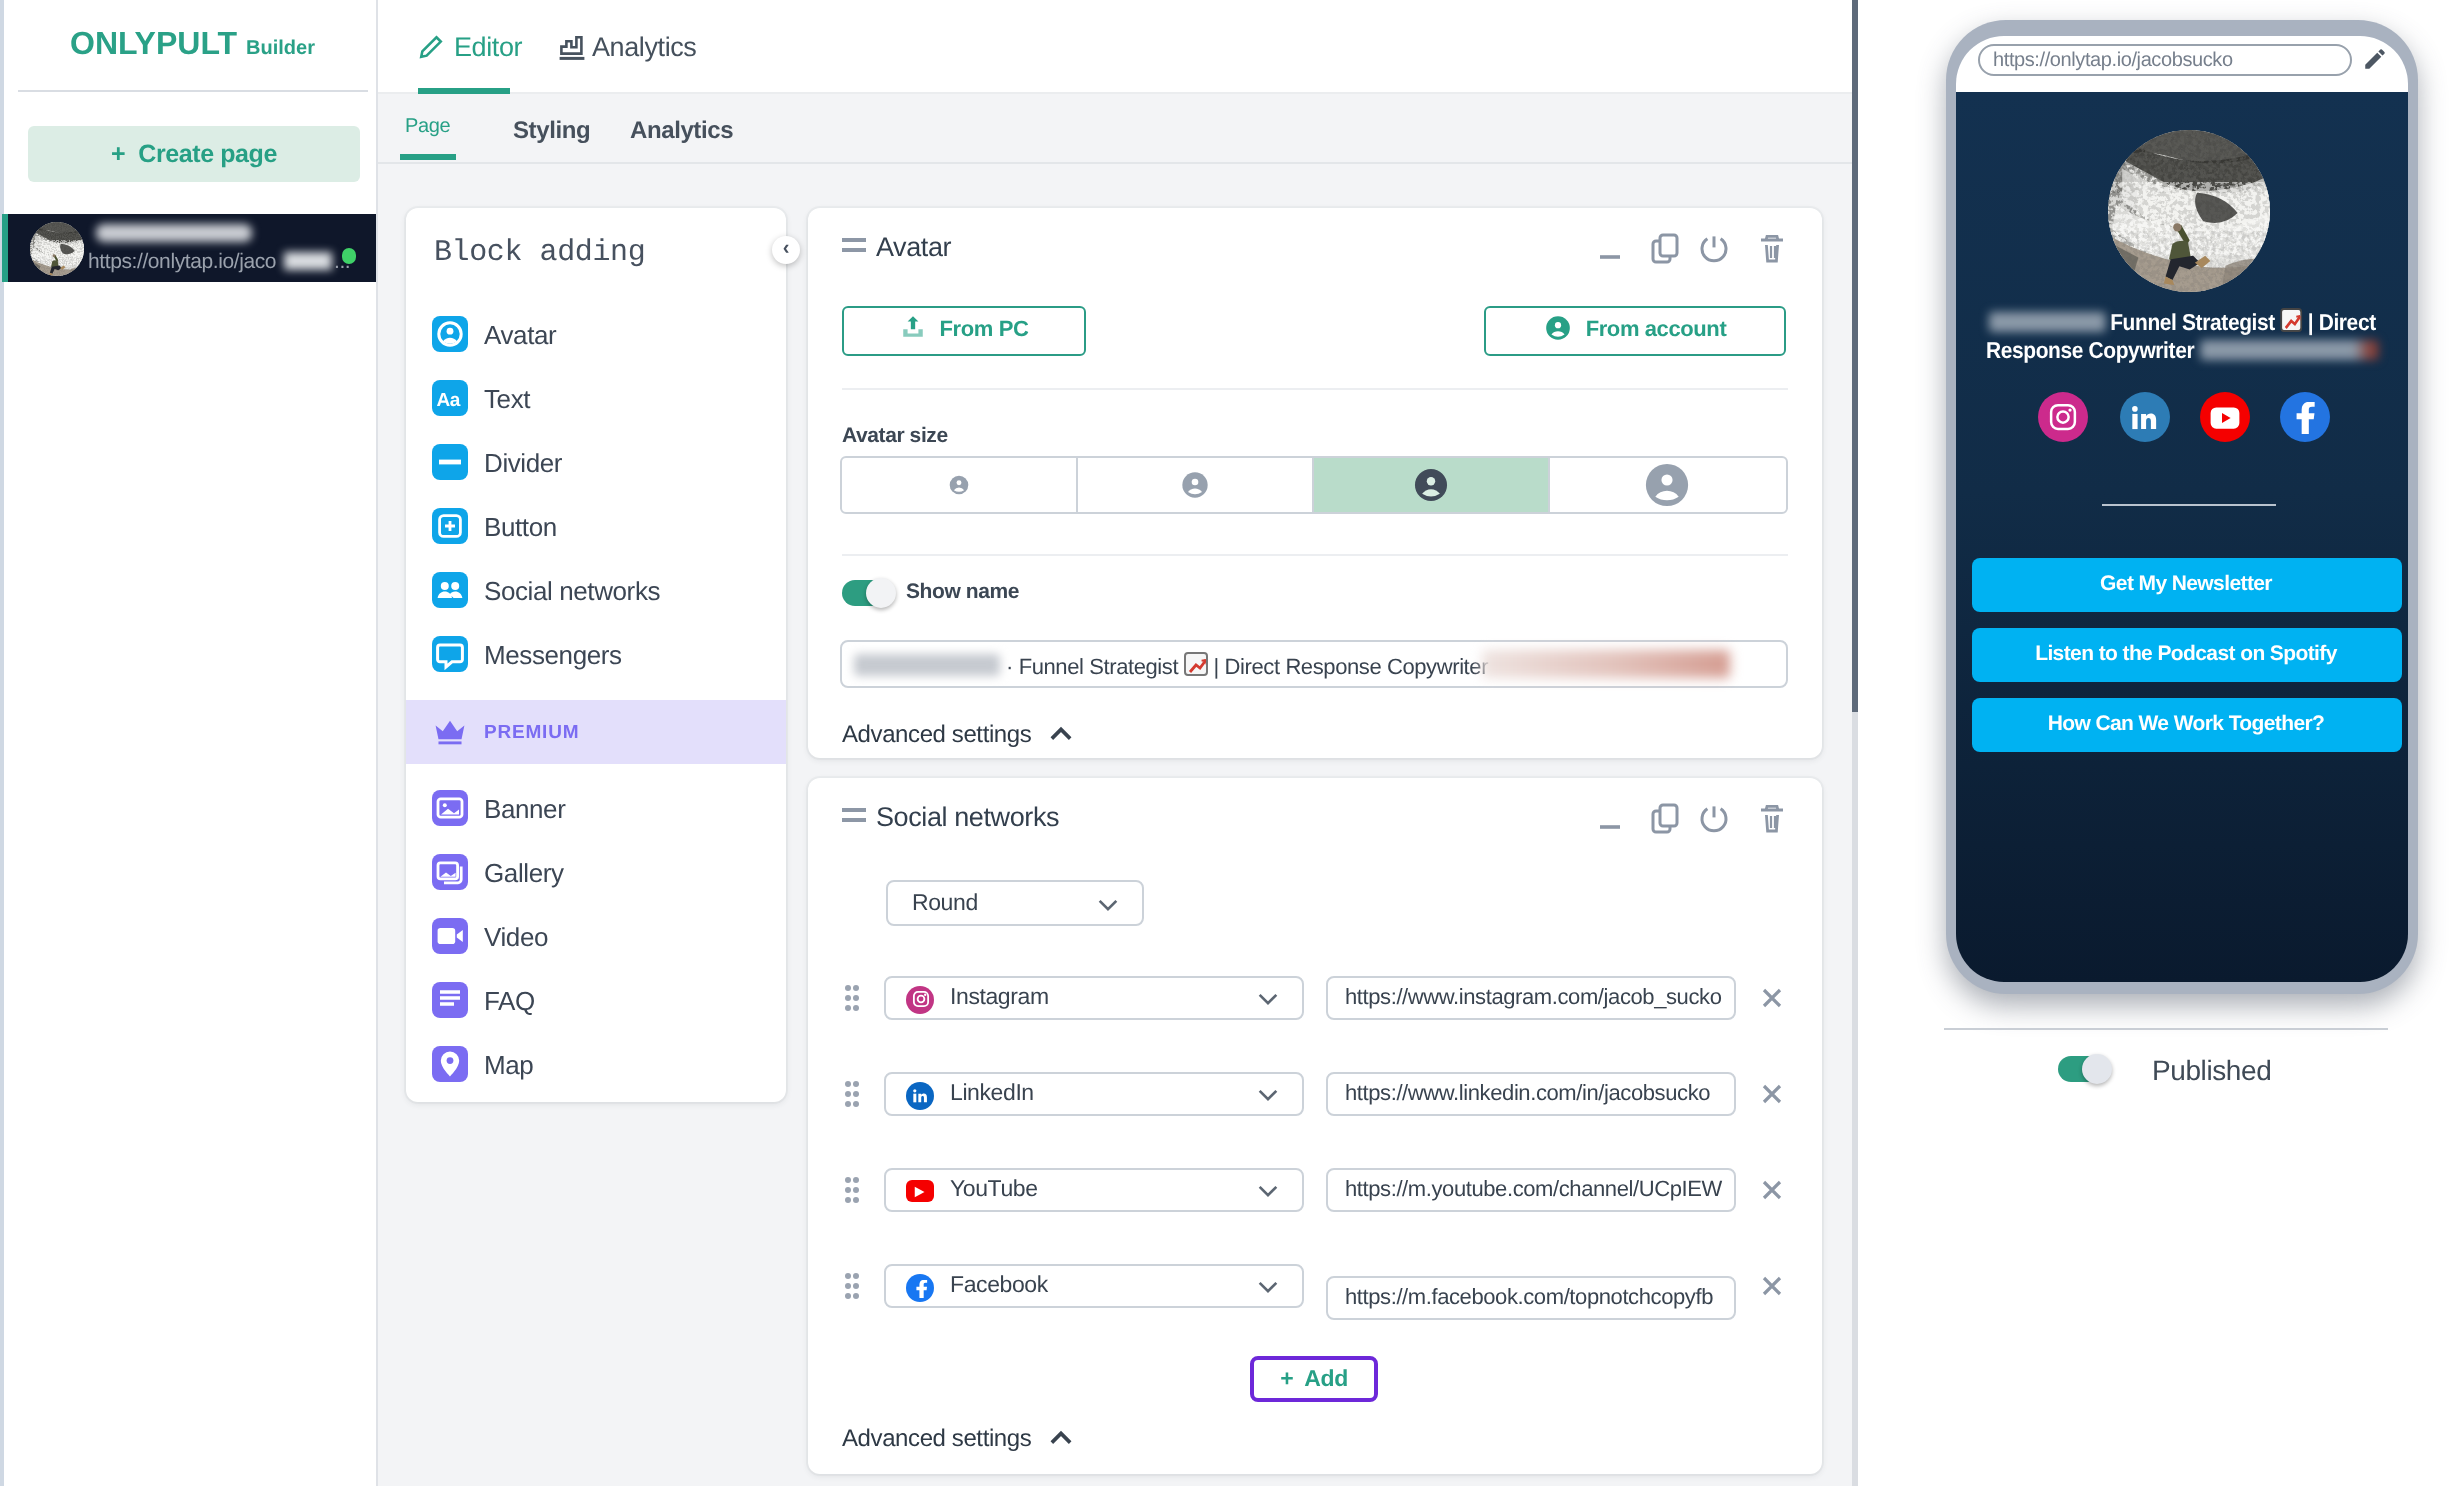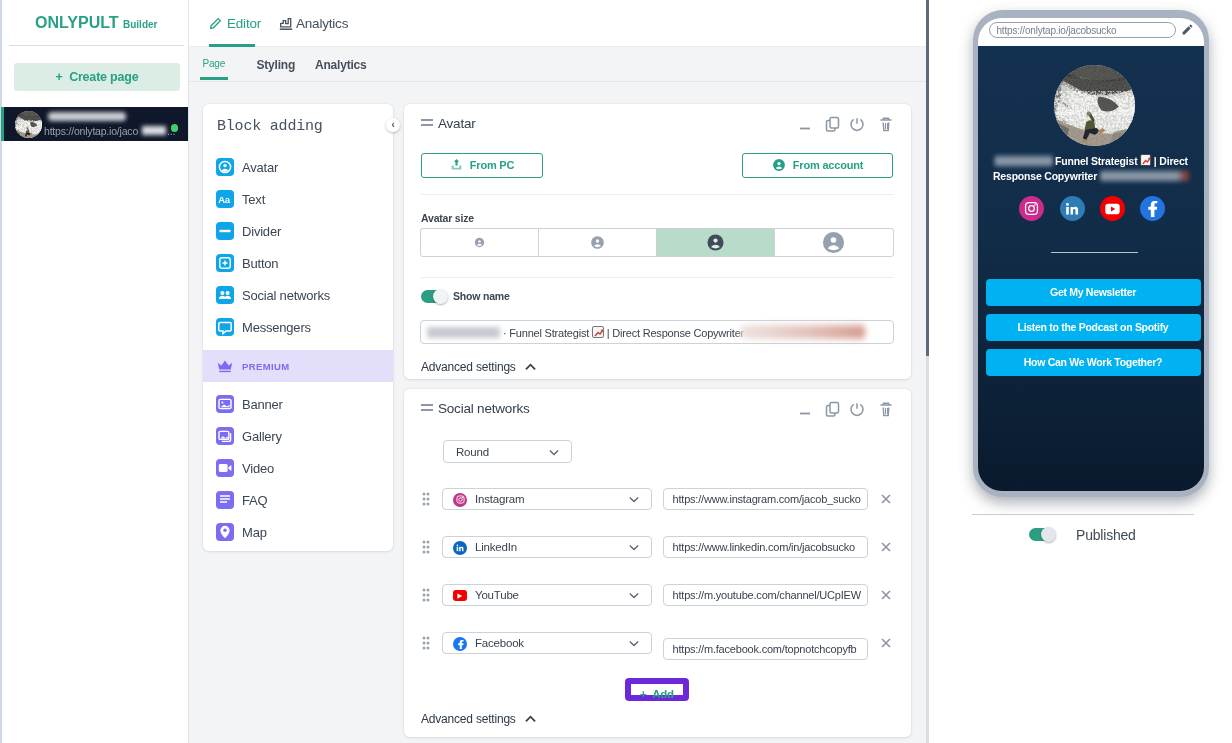--- a/index.html
+++ b/index.html
@@ -53,21 +53,21 @@
   .advanced { position:absolute; left:17px; font-size:12px; color:#2e3945; }
   
   #avacard { left:215px; top:104px; width:507px; height:275px; }
   .src-btn { position:absolute; top:49px; height:25px; width:150px; border:1px solid #2b9c86; border-radius:3px; color:#27a086; font-size:11px; font-weight:bold; text-align:center; line-height:23px; }
   .seg { position:absolute; left:16px; top:124px; width:474px; height:29px; border:1px solid #ccd2d9; border-radius:3px; }
   .seg .s { position:absolute; top:0; height:27px; border-right:1px solid #ccd2d9; }
   .seg .s.on { background:#b9dcca; }
   
   #soccard { left:215px; top:389px; width:507px; height:348px; }
   .srow { position:absolute; left:0; width:507px; height:22px;padding-left:33px; }
-  .addbtn { position:absolute; left:221px; top:289px; width:64px; height:23px; border:6px solid #6d28d9; border-radius:4px; color:#27a086; font-size:11.5px; font-weight:bold; text-align:center; line-height:21px; }
+  .addbtn { position:absolute; left:221px; top:289px; width:64px; height:23px; border:2px solid #6d28d9; border-radius:4px; color:#27a086; font-size:11.5px; font-weight:bold; text-align:center; line-height:21px; }
   
   #thumb { left:926px; top:0; width:2.5px; height:356px; background:#5e6a7a; }
   #thumb2 { left:926px; top:356px; width:2.5px; height:387px; background:#dadde2; }
   
   #right { left:929px; top:0; width:303px; height:743px; background:#fff; }
   #phone { position:absolute; left:44px; top:10px; width:236px; height:487px; background:#a9b2c0; border-radius:30px; box-shadow:0 6px 14px rgba(70,80,95,.45); }
   #ph-white { position:absolute; left:5px; top:8px; width:226px; height:28px; background:#fff; border-radius:24px 24px 0 0; }
   #ph-screen { position:absolute; left:5px; top:36px; width:226px; height:445px; background:linear-gradient(#133150 0%, #112c47 45%, #0a1a2e 100%); border-radius:0 0 24px 24px; }
   .urlpill { position:absolute; left:10.5px; top:3.5px; width:187px; height:16px; border:1px solid #98a1ac; border-radius:8px; font-size:10px; color:#767f8c; text-align:left; padding-left:7px; line-height:15px; }
   .ph-ava { position:absolute; left:75.5px; top:18.5px; width:81px; height:81px; border-radius:50%; overflow:hidden; }

